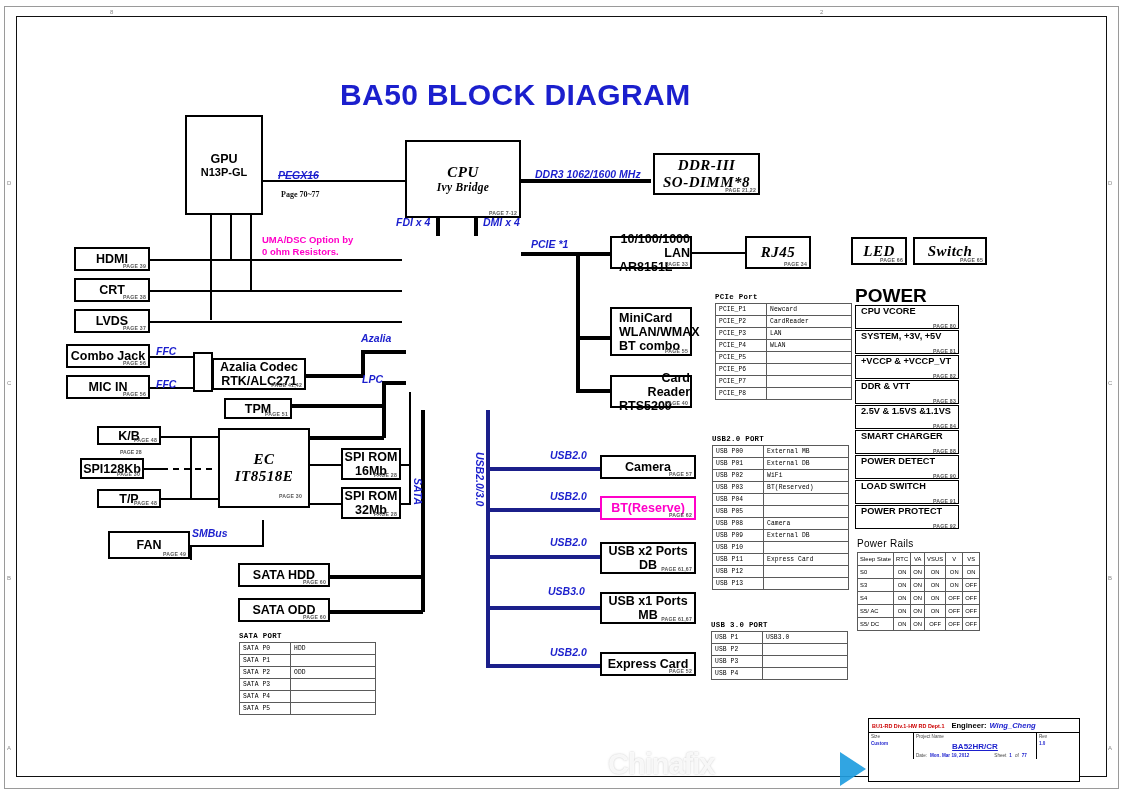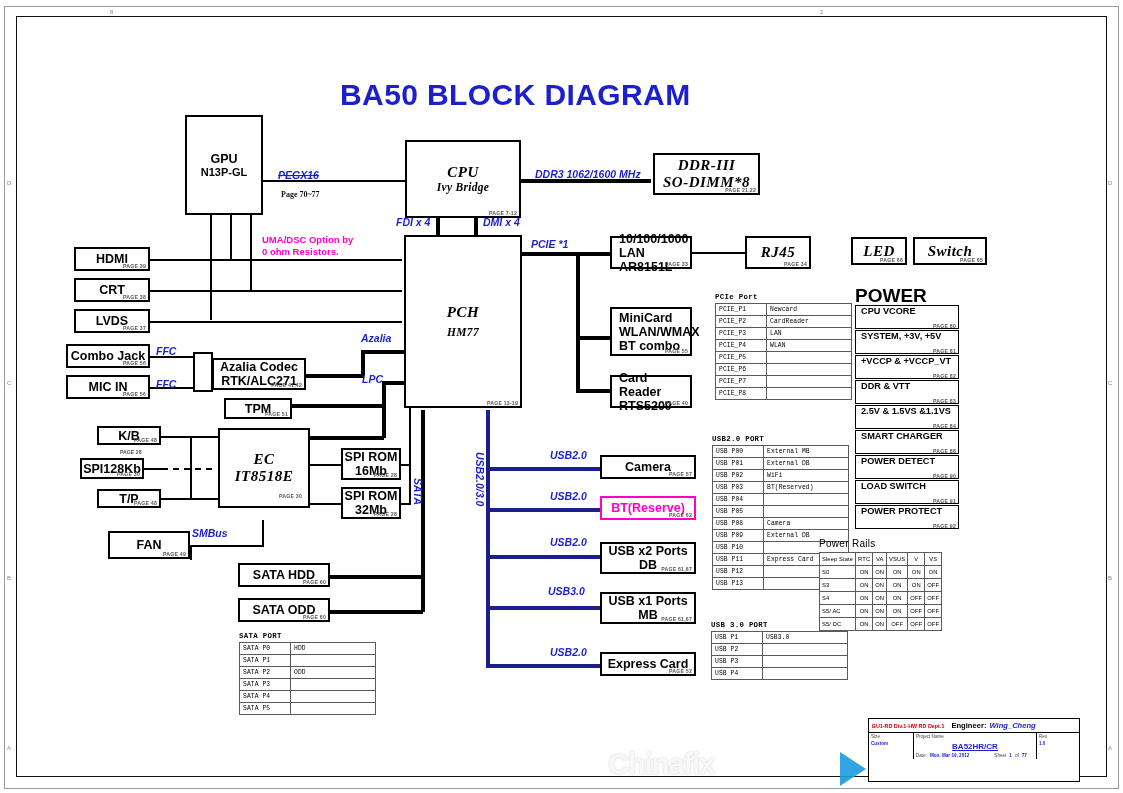--- a/index.html
+++ b/index.html
@@ -8,21 +8,21 @@
   #sheet{position:absolute;inset:0;}
 
   
   .frame-outer{position:absolute;left:4px;top:6px;width:1113px;height:781px;border:1px solid #9a9a9a;}
   .frame-inner{position:absolute;left:16px;top:16px;width:1089px;height:759px;border:1.5px solid #111;}
   .zmark{position:absolute;font-size:6px;color:#8a8a8a;font-family:"Liberation Sans",sans-serif;}
 
   
   .blk{position:absolute;box-sizing:border-box;border:2px solid #000;background:#fff;
        display:flex;flex-direction:column;align-items:center;justify-content:center;
-       text-align:left;line-height:1.12;z-index:6;}
+       text-align:right;line-height:1.12;z-index:6;}
   .blk .l1{font-weight:bold;font-size:12.5px;}
   .blk .l2{font-weight:bold;font-size:11px;}
   .mono .l1{font-family:"Liberation Serif",serif;font-style:italic;font-weight:bold;font-size:15px;letter-spacing:.5px;}
   .mono .l2{font-family:"Liberation Serif",serif;font-style:italic;font-weight:bold;font-size:11.5px;letter-spacing:.3px;}
   .pg{position:absolute;right:2px;bottom:-1px;font-size:5.2px;color:#555;letter-spacing:.2px;
       font-family:"Liberation Sans",sans-serif;font-weight:bold;z-index:7;}
   .pgo{position:absolute;font-size:5.2px;color:#555;font-weight:bold;z-index:7;}
 
   
   .w{position:absolute;background:#000;z-index:3;}
@@ -186,25 +186,20 @@
     <span class="l2">Ivy Bridge</span>
     <span class="pg">PAGE 7-12</span>
   </div>
 
   <div class="blk mono" style="left:653px;top:153px;width:107px;height:42px;">
     <span class="l1">DDR-III</span>
     <span class="l1">SO-DIMM*8</span>
     <span class="pg">PAGE 21,22</span>
   </div>
 
-  <div class="blk mono" style="left:404px;top:235px;width:118px;height:173px;">
-    <span class="l1">PCH</span>
-    <span class="l2" style="margin-top:6px;">HM77</span>
-    <span class="pg">PAGE 13-19</span>
-  </div>
 
   <div class="blk" style="left:74px;top:247px;width:76px;height:24px;">
     <span class="l1">HDMI</span>
     <span class="pg">PAGE 39</span>
   </div>
   <div class="blk" style="left:74px;top:278px;width:76px;height:24px;">
     <span class="l1">CRT</span>
     <span class="pg">PAGE 38</span>
   </div>
   <div class="blk" style="left:74px;top:309px;width:76px;height:24px;">
@@ -540,21 +535,21 @@
       <div class="pwr" style="top: 480px;">
         <span>LOAD SWITCH</span>
         <span class="pg">PAGE 91</span>
       </div>
       <div class="pwr" style="top: 505px;">
         <span>POWER PROTECT</span>
         <span class="pg">PAGE 92</span>
       </div>
     </div>
 
-  <div class="tbl" id="rails" style="left:819px;top:538px;">
+  <div class="tbl" id="rails" style="left:857px;top:538px;">
     <div class="cap">Power Rails</div>
     <table>
       <thead>
           <tr>
             <td class="lbl">Sleep State</td>
             <td>RTC</td>
             <td>VA</td>
             <td>VSUS</td>
             <td>V</td>
             <td>VS</td>

